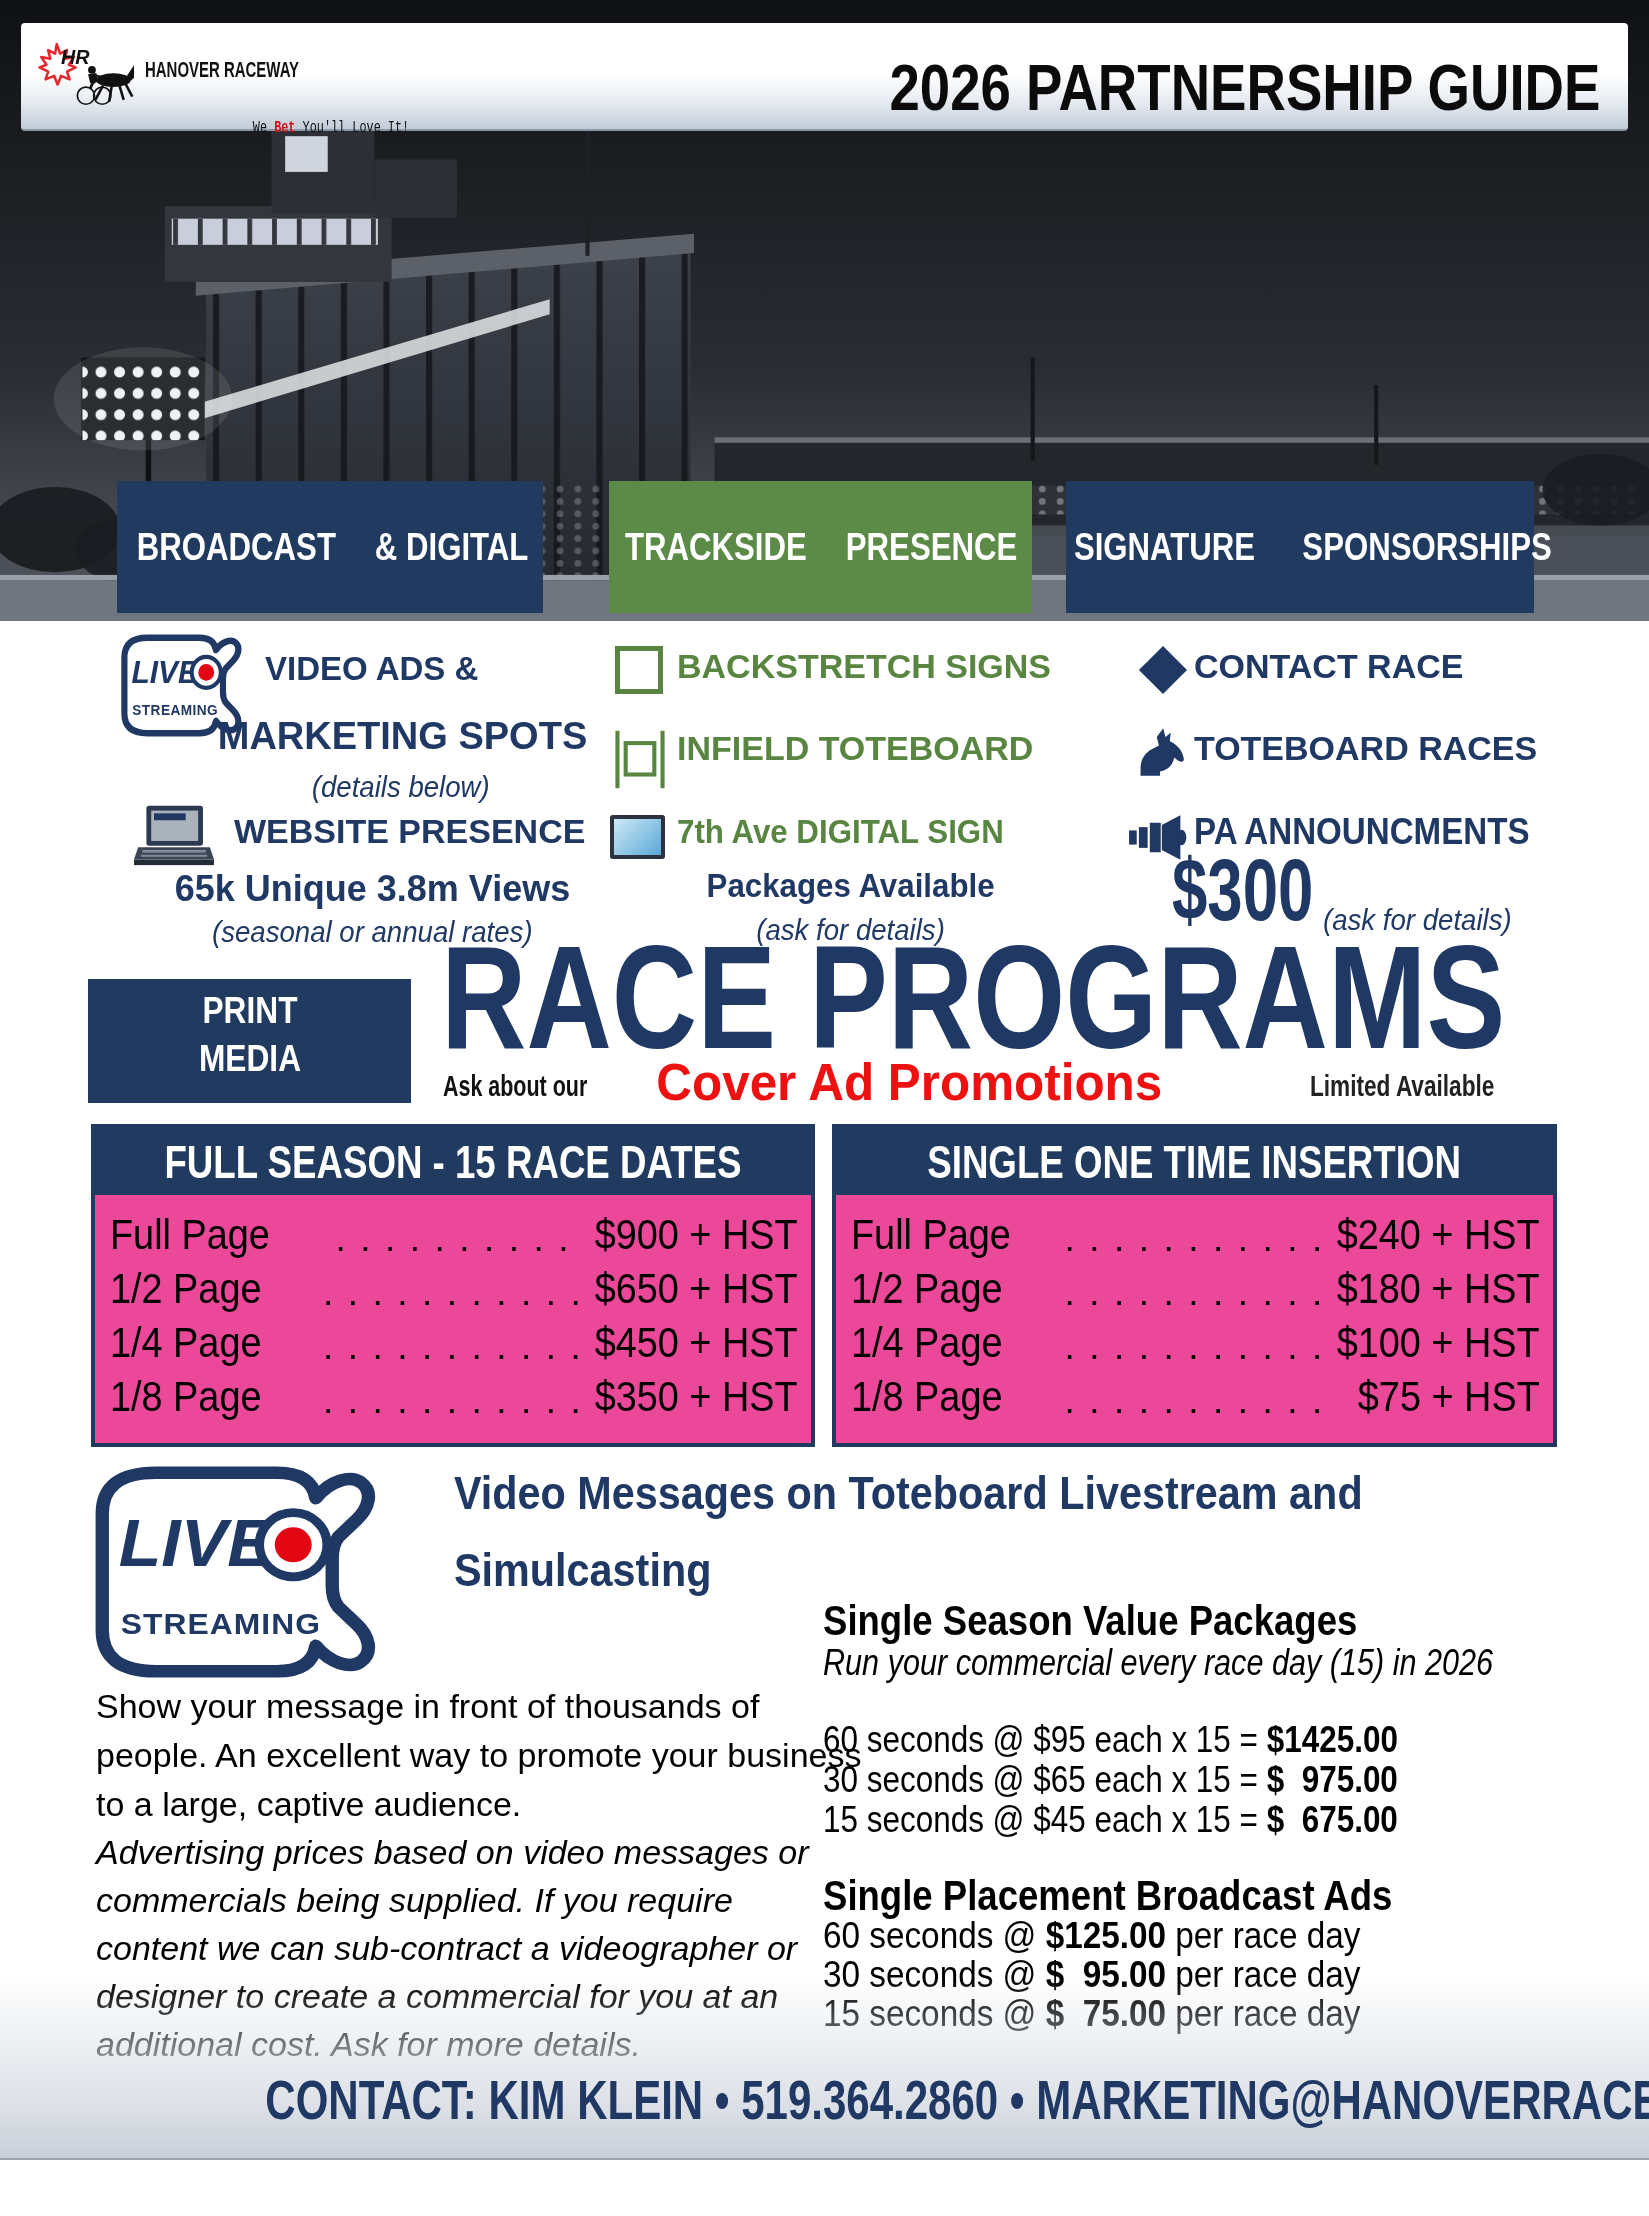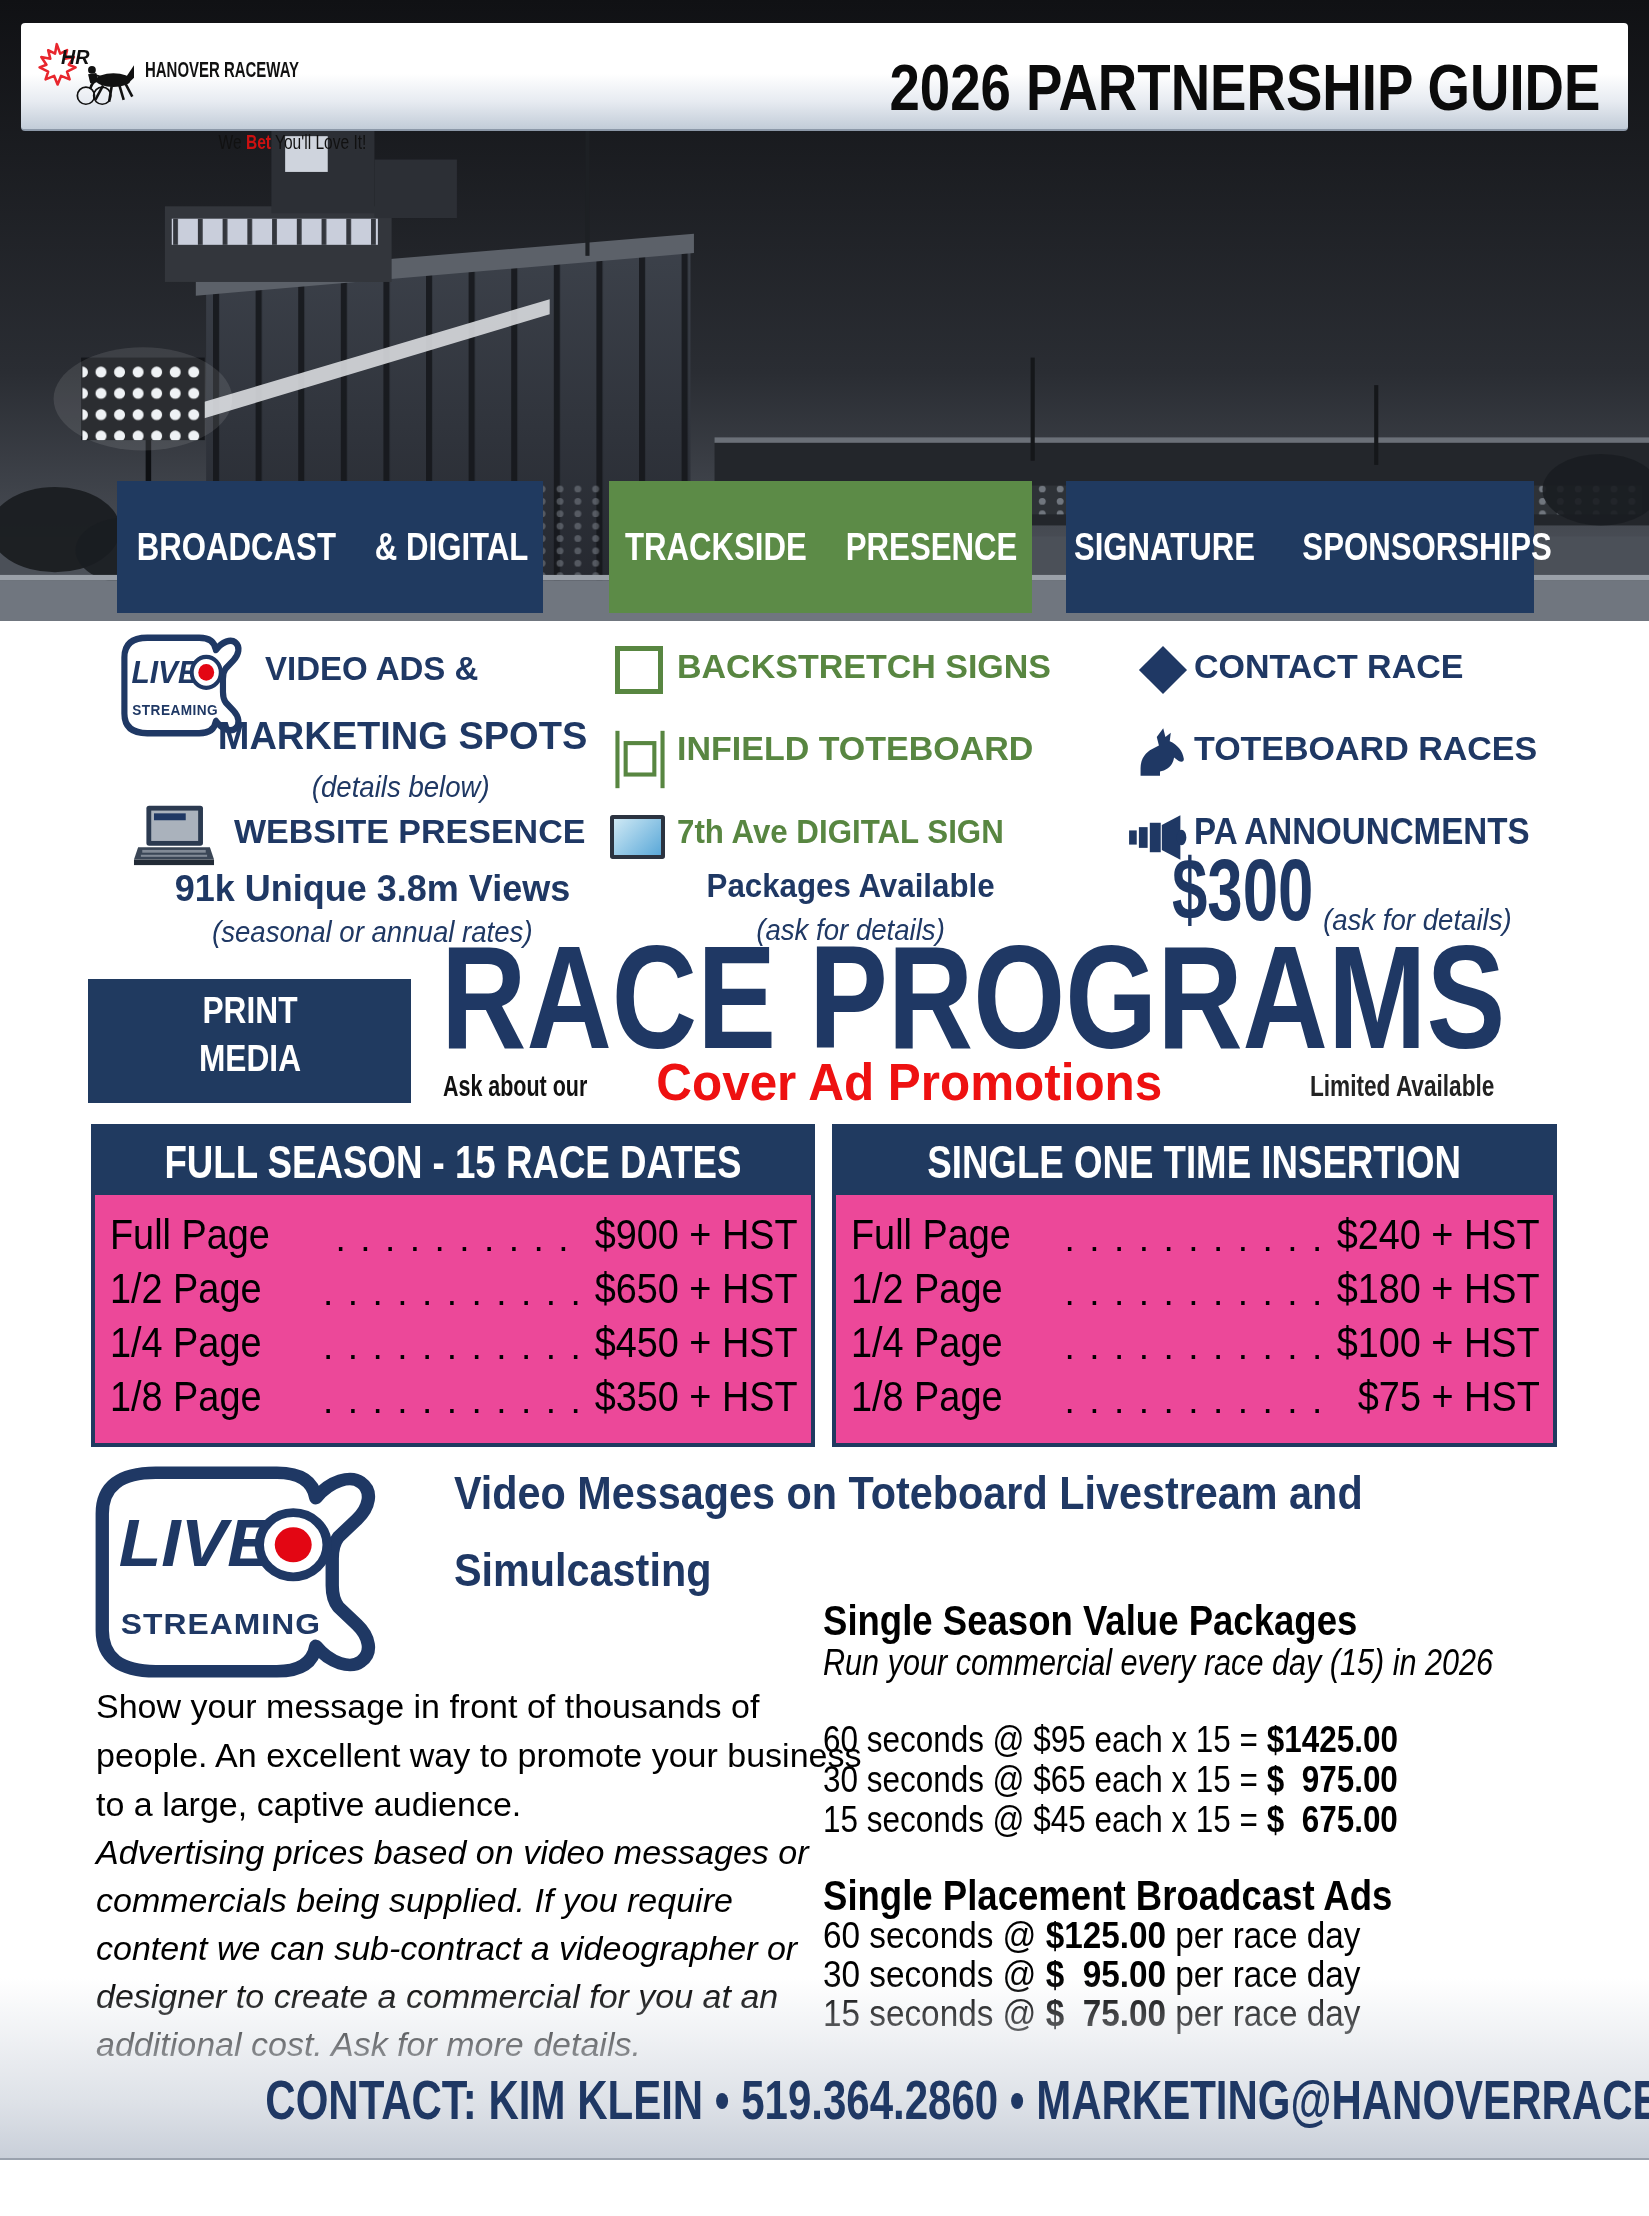--- a/index.html
+++ b/index.html
@@ -137,21 +137,21 @@
         <path d="M158 92 q-16 8 -20 24" fill="none" stroke="#111111" stroke-width="6"></path>
         <circle cx="142" cy="72" r="9" fill="#111111"></circle>
         <polygon points="133,82 152,79 158,100 138,103" fill="#111111"></polygon>
         <line x1="150" y1="84" x2="178" y2="92" stroke="#111111" stroke-width="4"></line>
       </g>
     </svg>
 
     <div class="abs" style="left:124px;top:36px;">
       <span class="cond oL b" style="font-size:22px;color:#111;transform:scaleX(0.68);">HANOVER RACEWAY</span>
     </div>
-    <div class="abs pre" style="left:128px;top:63px;font-family:Liberation Sans, sans-serif;font-size:21px;color:#111;">
+    <div class="abs pre" style="left:118px;top:63px;font-family:Liberation Mono, monospace;font-size:16px;color:#111;">
       <span class="cond oL" style="transform:scaleX(0.74);">
         <span>We </span><span class="b" style="color:#CC1111;">Bet</span><span> You'll Love It!</span>
       </span>
     </div>
 
     <div class="abs" style="right:27.5px;top:32px;width:893px;text-align:right;">
       <span class="cond oR b" style="font-size:65px;color:#0b0b0b;transform:scaleX(0.84);">2026 PARTNERSHIP GUIDE</span>
     </div>
   </div>
 
@@ -190,21 +190,21 @@
     <rect x="31" y="15" width="46" height="10" fill="#1F3864"></rect>
     <polygon points="8,64 112,64 118,82 2,82" fill="#3a4656"></polygon>
     <rect x="14" y="68" width="92" height="4" fill="#818a96"></rect>
     <rect x="12" y="75" width="96" height="3" fill="#818a96"></rect>
     <rect x="2" y="82" width="116" height="8" fill="#222b36"></rect>
   </svg>
   <div class="abs" style="left:234px;top:814px;">
     <span class="cond oL b navyT" style="font-size:34px;">WEBSITE PRESENCE</span>
   </div>
   <div class="abs ctr" style="left:125px;top:871px;width:495px;">
-    <span class="cond oC b navyT" style="font-size:36px;">91k Unique 3.8m Views</span>
+    <span class="cond oC b navyT" style="font-size:36px;">65k Unique 3.8m Views</span>
   </div>
   <div class="abs ctr" style="left:125px;top:917px;width:495px;">
     <span class="cond oC i navyT" style="font-size:30px;transform:scaleX(0.92);">(seasonal or annual rates)</span>
   </div>
 
   <div class="abs" style="left:615px;top:646px;width:38px;height:38px;border:5.5px solid #588641;background:#fff;"></div>
   <div class="abs" style="left:677px;top:649px;">
     <span class="cond oL b greenT" style="font-size:34px;">BACKSTRETCH SIGNS</span>
   </div>
   <svg class="abs" style="left:612px;top:728px;" width="56" height="63" viewBox="0 0 82 92">

